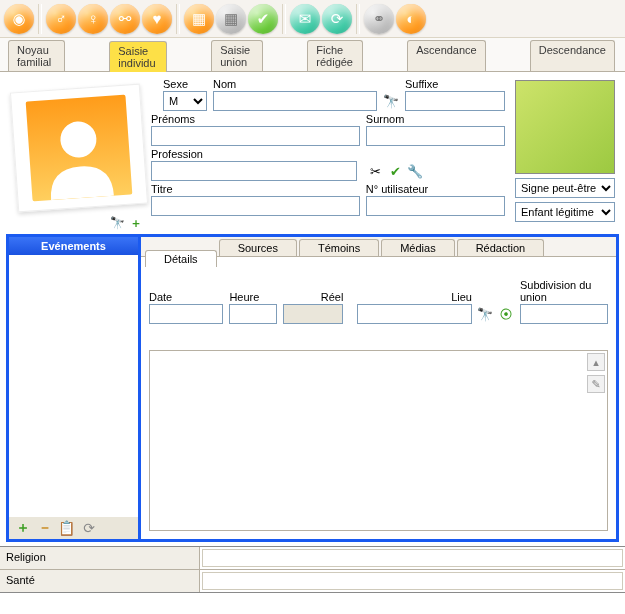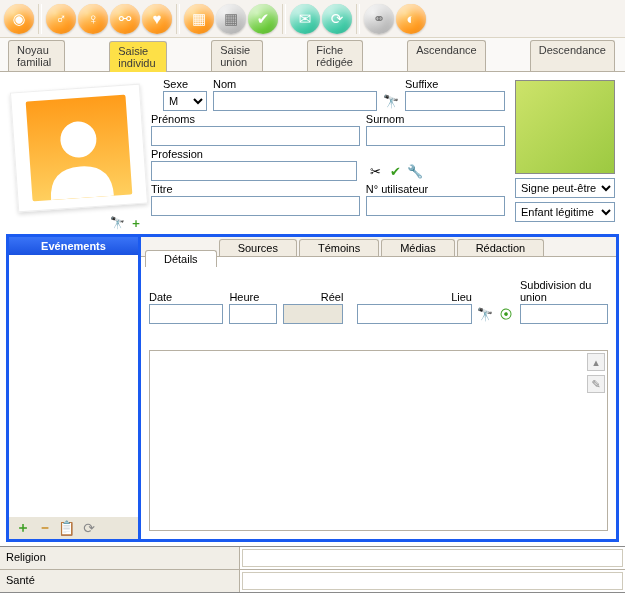--- a/index.html
+++ b/index.html
@@ -60,21 +60,21 @@
   .detail-body { padding: 22px 8px; display:flex; flex-direction:row; gap:14px; }
   .detail-row { display:flex; gap:6px; align-items:flex-end;}
   .notes-area { flex:1; margin: 4px 8px 8px 8px; border:1px solid #b7b0a2; position:relative; background:#fff; min-height:140px;}
   .notes-side { position:absolute; right:2px; top:2px; display:flex; flex-direction:column; gap:4px; }
   .tiny-btn { width:18px; height:18px; border:1px solid #c5c5c5; background:#f2f2f2; display:flex; align-items:center; justify-content:center; font-size:11px; cursor:pointer; color:#888;}
 
   
   .bottom-rows { border:1px solid #8a8a8a; border-left:none; border-right:none; }
   .brow { display:flex; border-bottom:1px solid #b7b0a2; }
   .brow:last-child { border-bottom:none;}
-  .brow .lbl { width:240px; padding:4px 6px; background:#f1eee7; border-right:1px solid #b7b0a2;}
+  .brow .lbl { width:200px; padding:4px 6px; background:#f1eee7; border-right:1px solid #b7b0a2;}
   .brow .val { flex:1; padding:2px; background:#fff;}
 
   
   .icon-block { display:flex; gap:4px; align-items:center; padding-bottom:2px;}
   .small-ico { width:16px;height:16px; display:inline-flex; align-items:center; justify-content:center; cursor:pointer; font-size:13px; }
 </style>
 </head>
 <body>
 
 <div class="toolbar">

